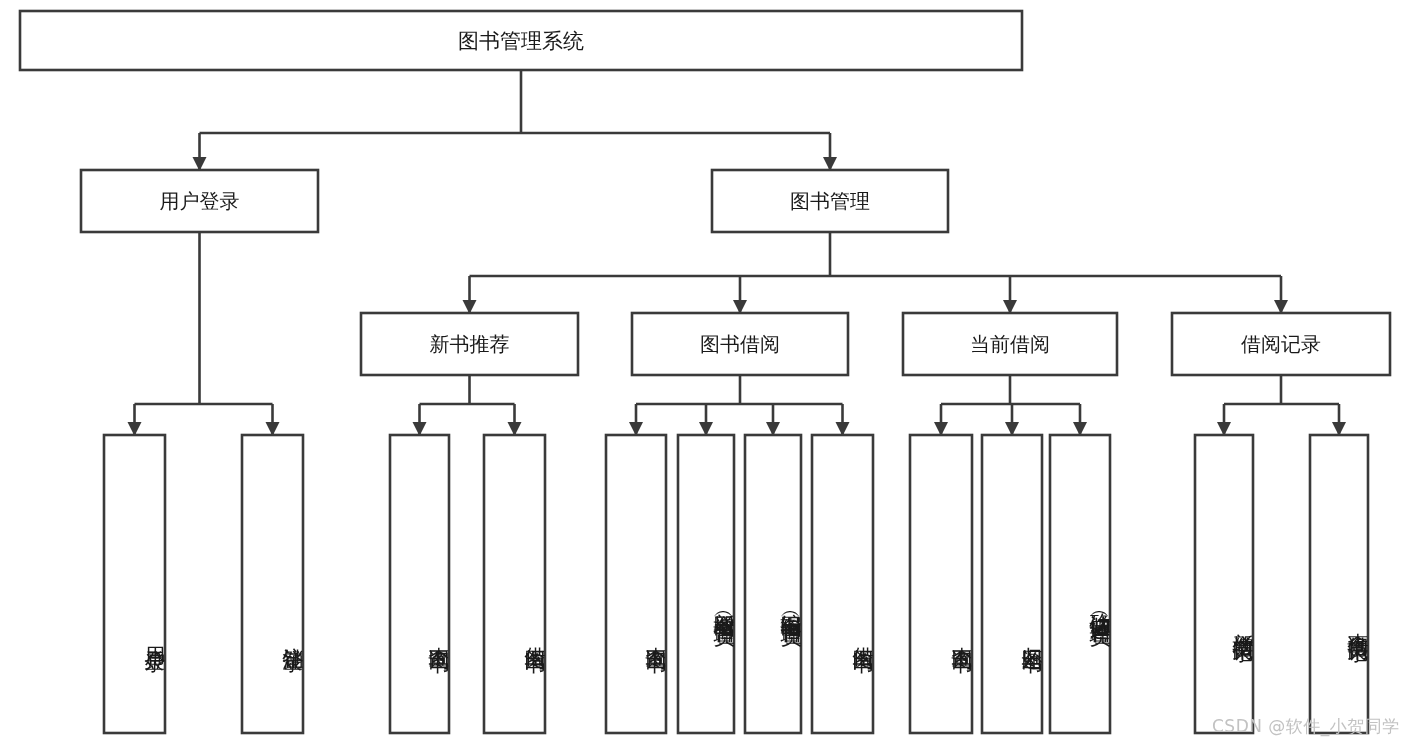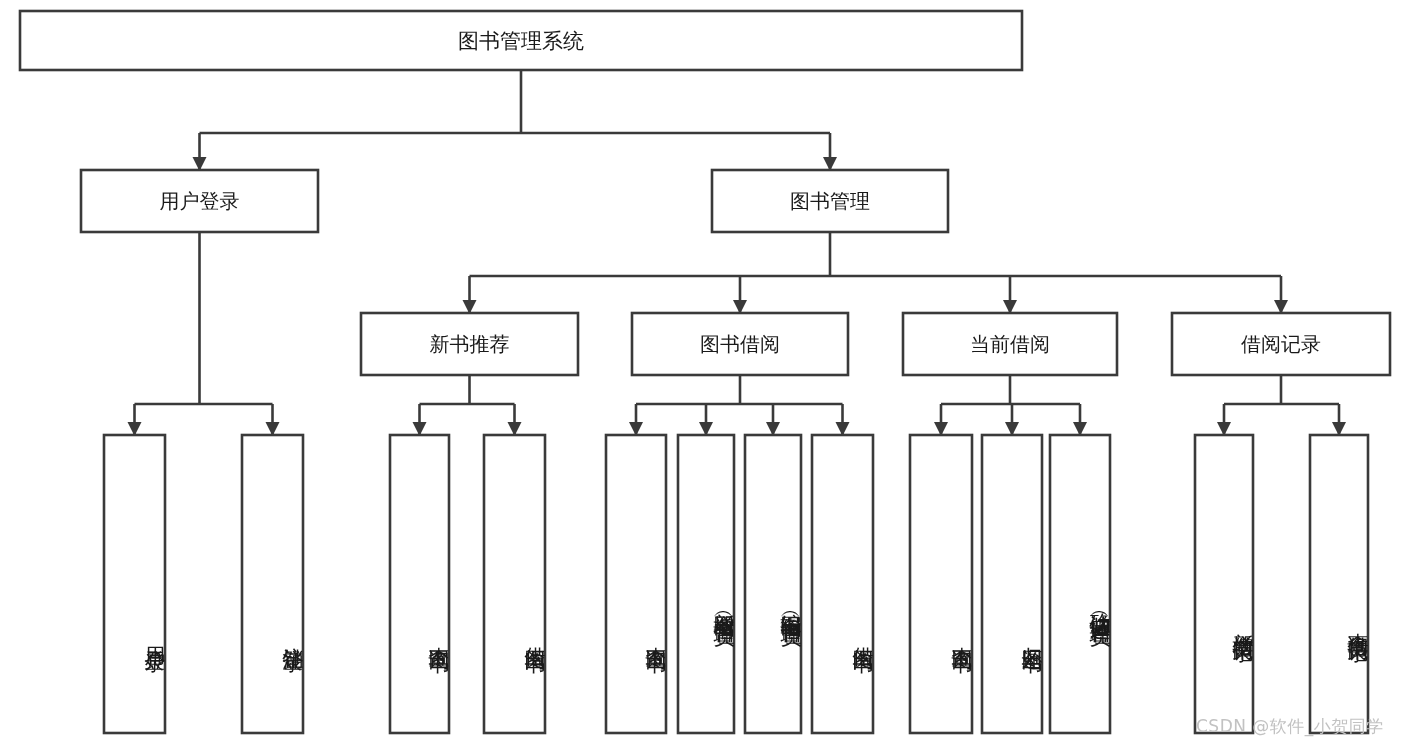--- a/index.html
+++ b/index.html
@@ -61,20 +61,21 @@
     white-space: nowrap;
     pointer-events: none;
   }
   .watermark {
     position: absolute;
     font-family: "DejaVu Sans", "Liberation Sans", sans-serif;
     font-size: 17px;
     color: #c2c2c2;
     white-space: nowrap;
     letter-spacing: 0.5px;
+    margin-left: 16px;
   }
 </style>
 </head>
 <body>
 
 <div id="diagram-root">
   <svg class="diagram-canvas" viewBox="0 0 1405 747">
     <g id="connectors-layer">
         <path d="M 521 70 L 521 133" class="connector"></path>
         <path d="M 199.5 133 L 830 133" class="connector"></path>

